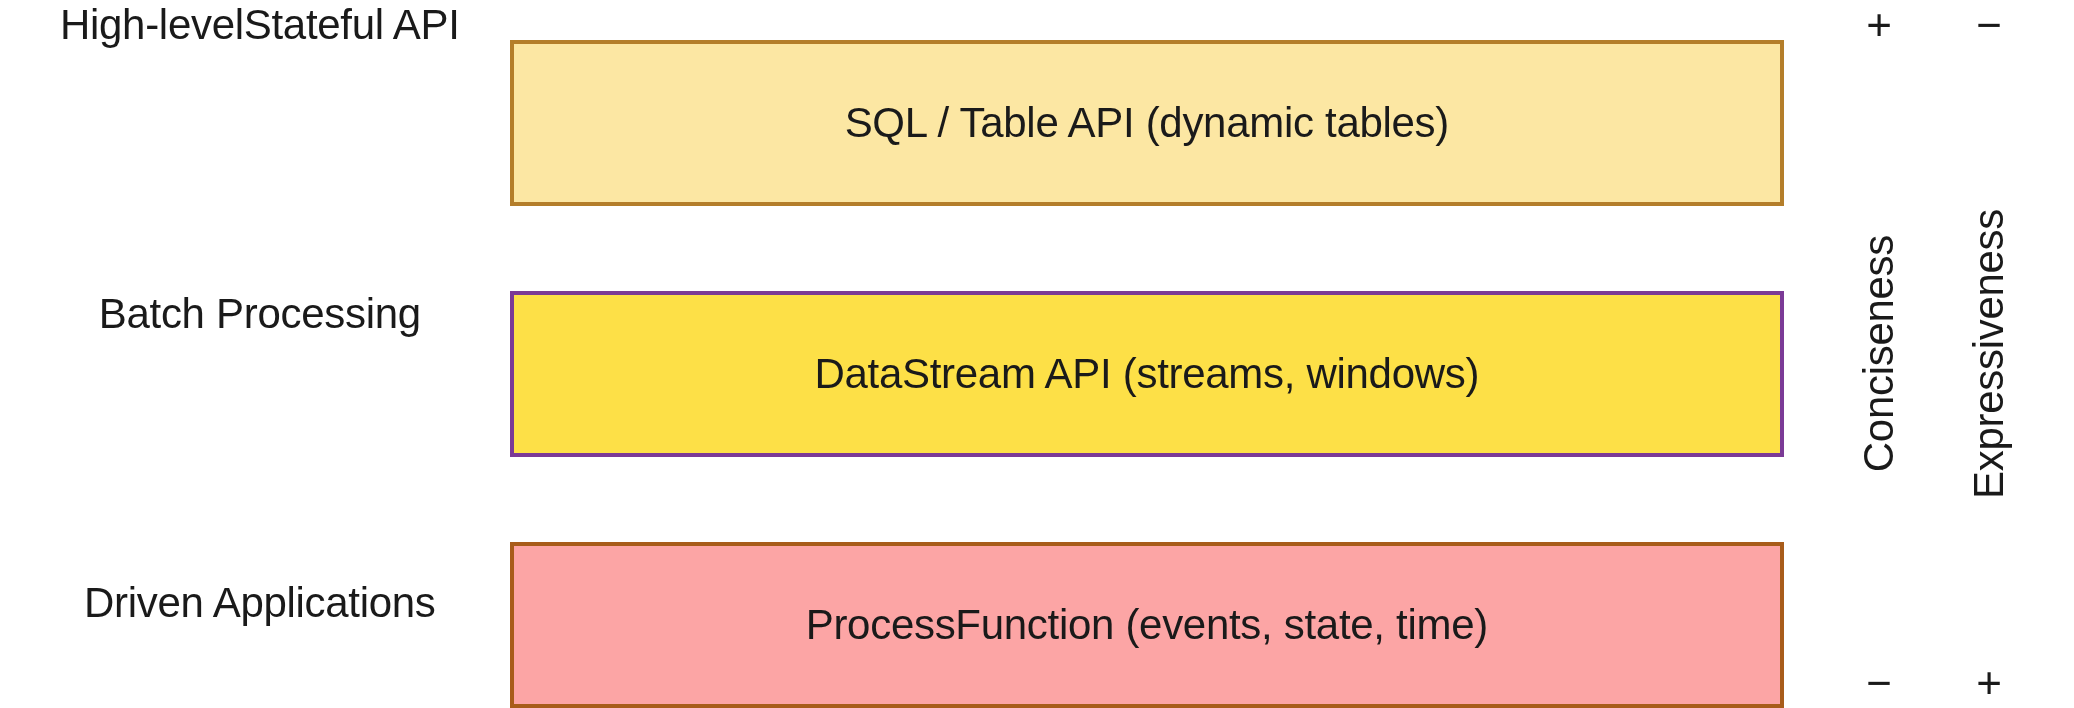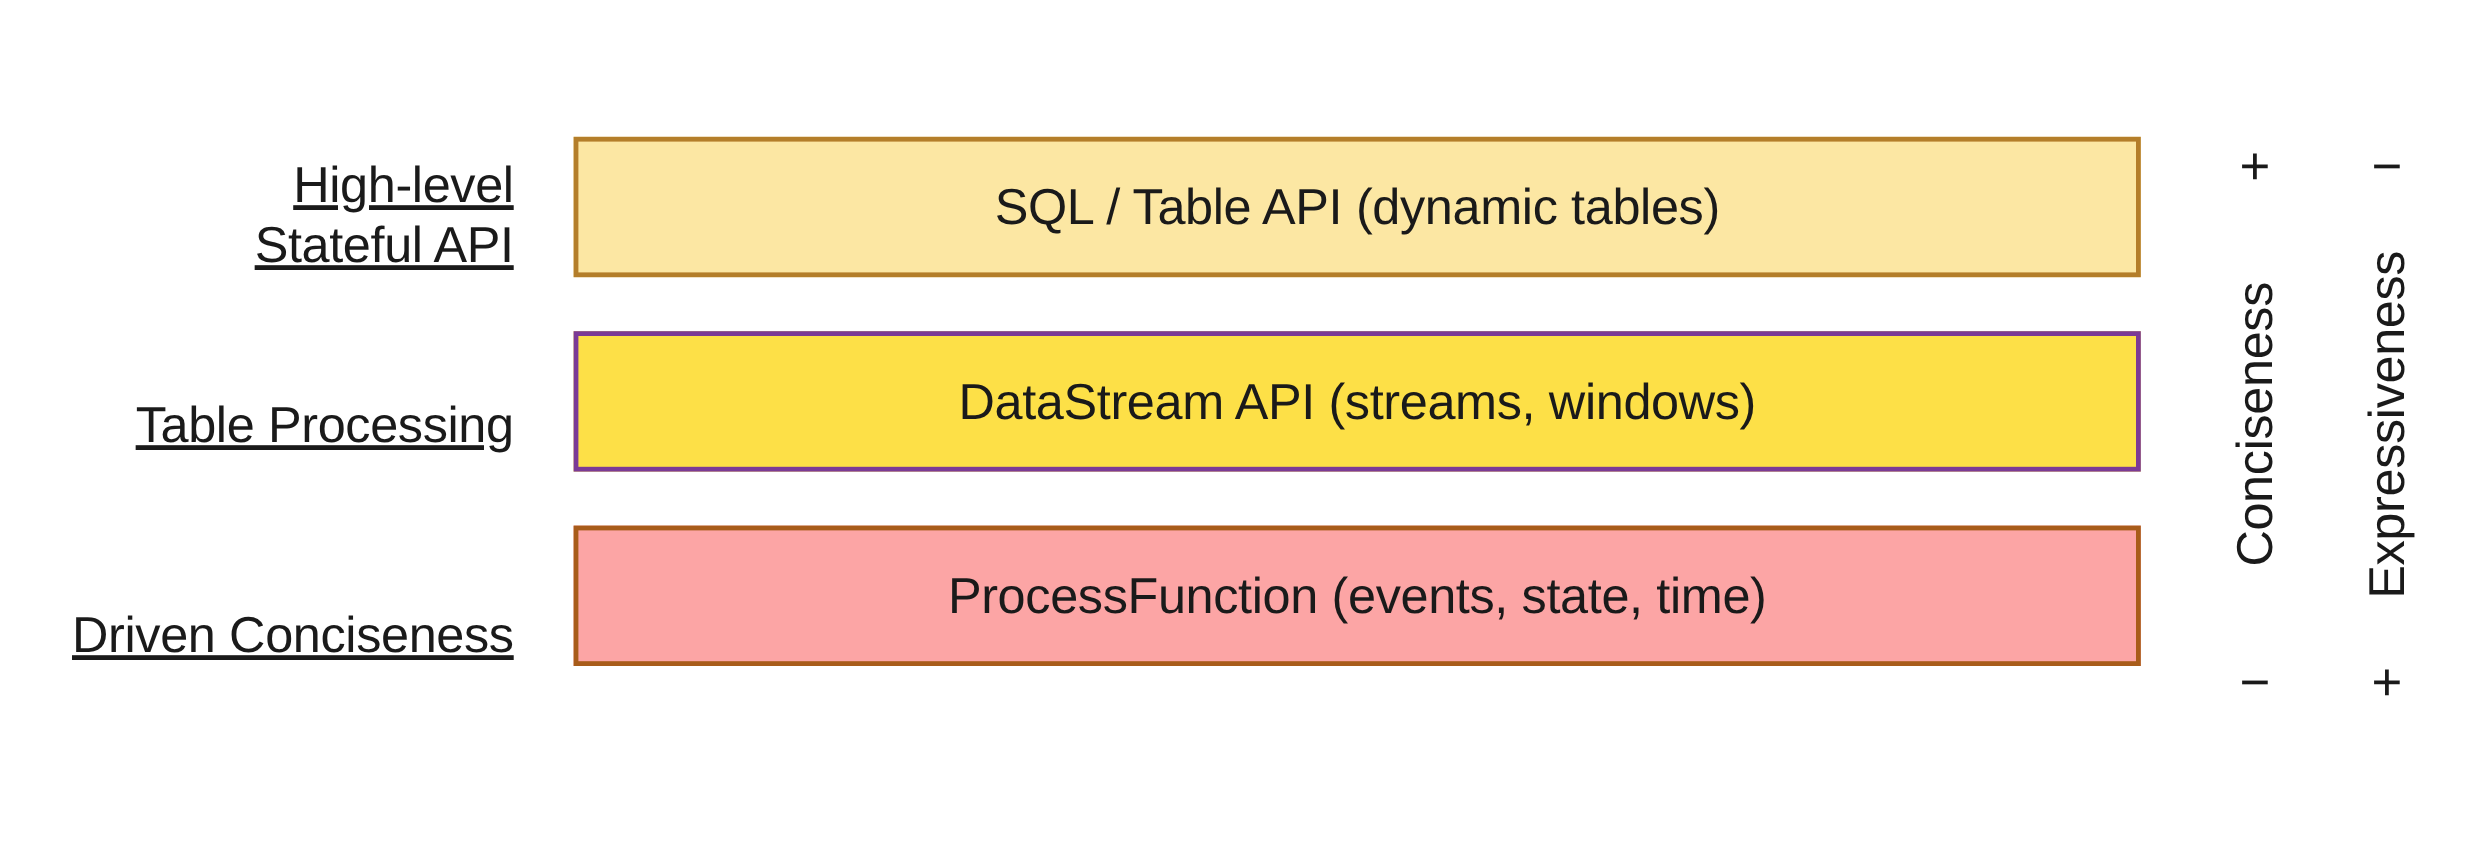--- a/index.html
+++ b/index.html
@@ -34,43 +34,42 @@
       text-align: right;
       padding-right: 10px;
     }
     
     .label-item {
       font-size: 42px;
       color: #1a1a1a;
       line-height: 1.2;
       letter-spacing: -0.3px;
       display: flex;
-      flex-direction: column;
       justify-content: center;
       height: 130px;
-      text-decoration: underline;
     }
     
     .boxes-col {
       display: flex;
       flex-direction: column;
       gap: 45px;
       flex: 1;
     }
     
     .api-box {
-      height: 117px;
+      height: 166px;
       display: flex;
       align-items: center;
       justify-content: center;
       font-size: 42px;
       color: #1a1a1a;
       letter-spacing: -0.3px;
       border-width: 4px;
       border-style: solid;
+      margin-top: 40px;
     }
     
     .box-top {
       background-color: #fce7a3;
       border-color: #b47e2a;
     }
     
     .box-mid {
       background-color: #fde047;
       border-color: #7b3a96;
@@ -126,24 +125,24 @@
 <body>
 
 <div class="container">
 
   <div class="labels-col">
     <div class="label-item">
       <span>High-level</span>
       <span>Stateful API</span>
     </div>
     <div class="label-item">
-      <span>Table Processing</span>
+      <span>Batch Processing</span>
     </div>
     <div class="label-item">
-      <span>Driven Conciseness</span>
+      <span>Driven Applications</span>
     </div>
   </div>
 
   <div class="boxes-col">
     <div class="api-box box-top">
       <span>SQL / Table API (dynamic tables)</span>
     </div>
     <div class="api-box box-mid">
       <span>DataStream API (streams, windows)</span>
     </div>

